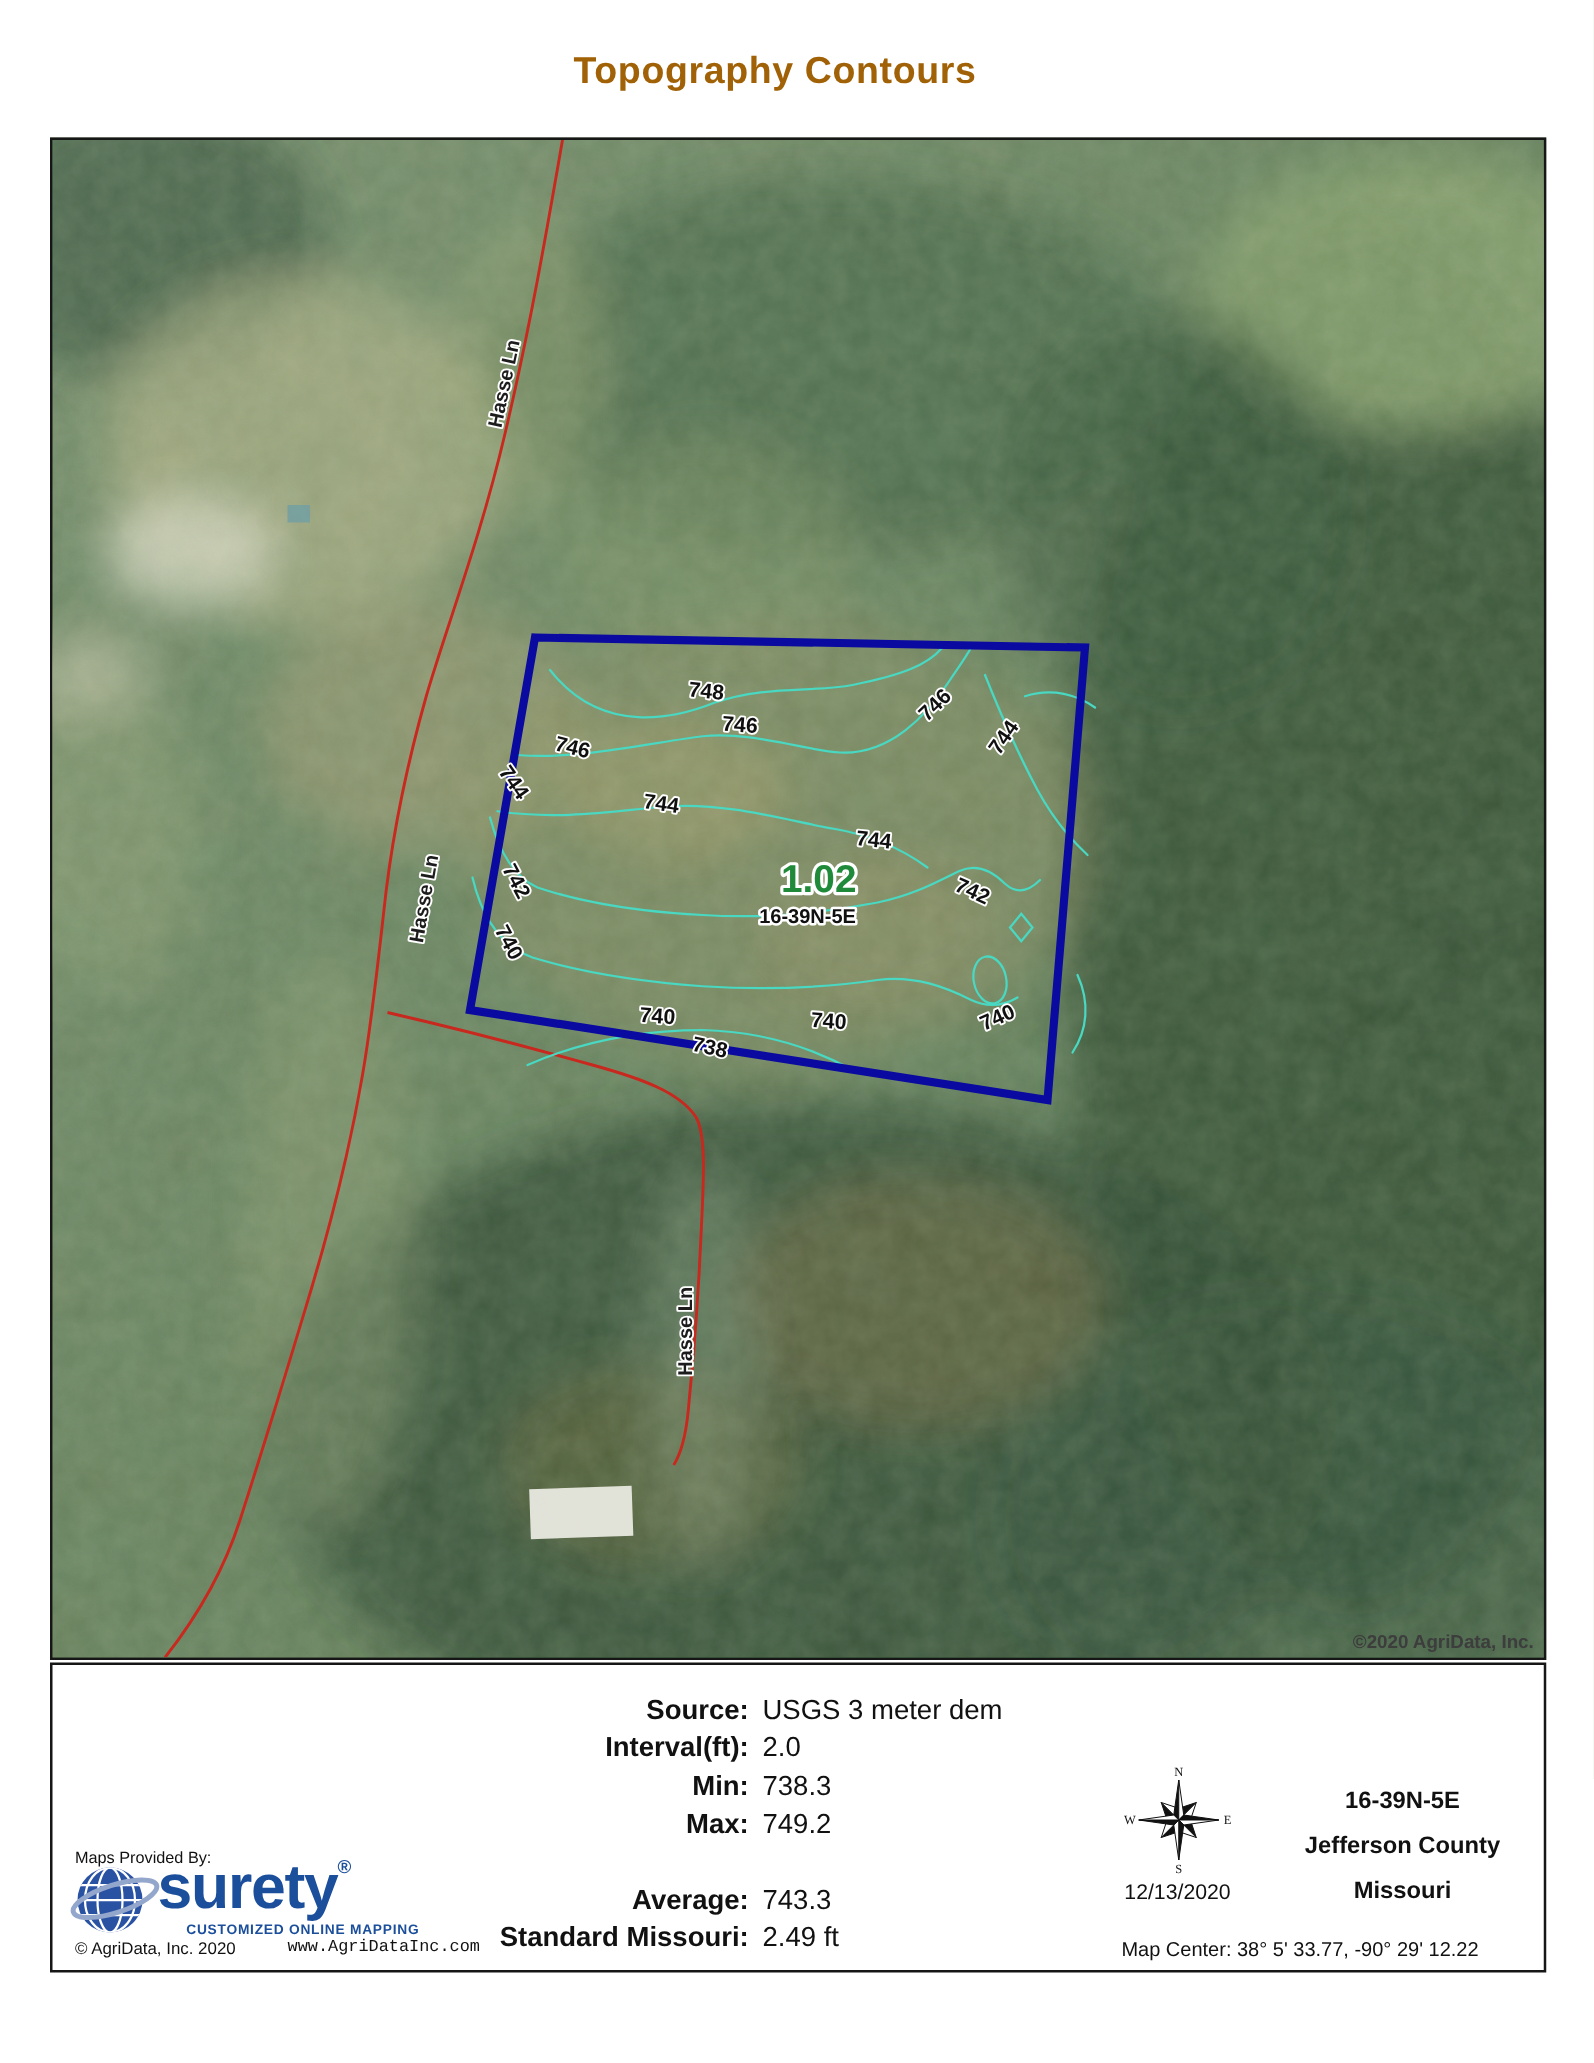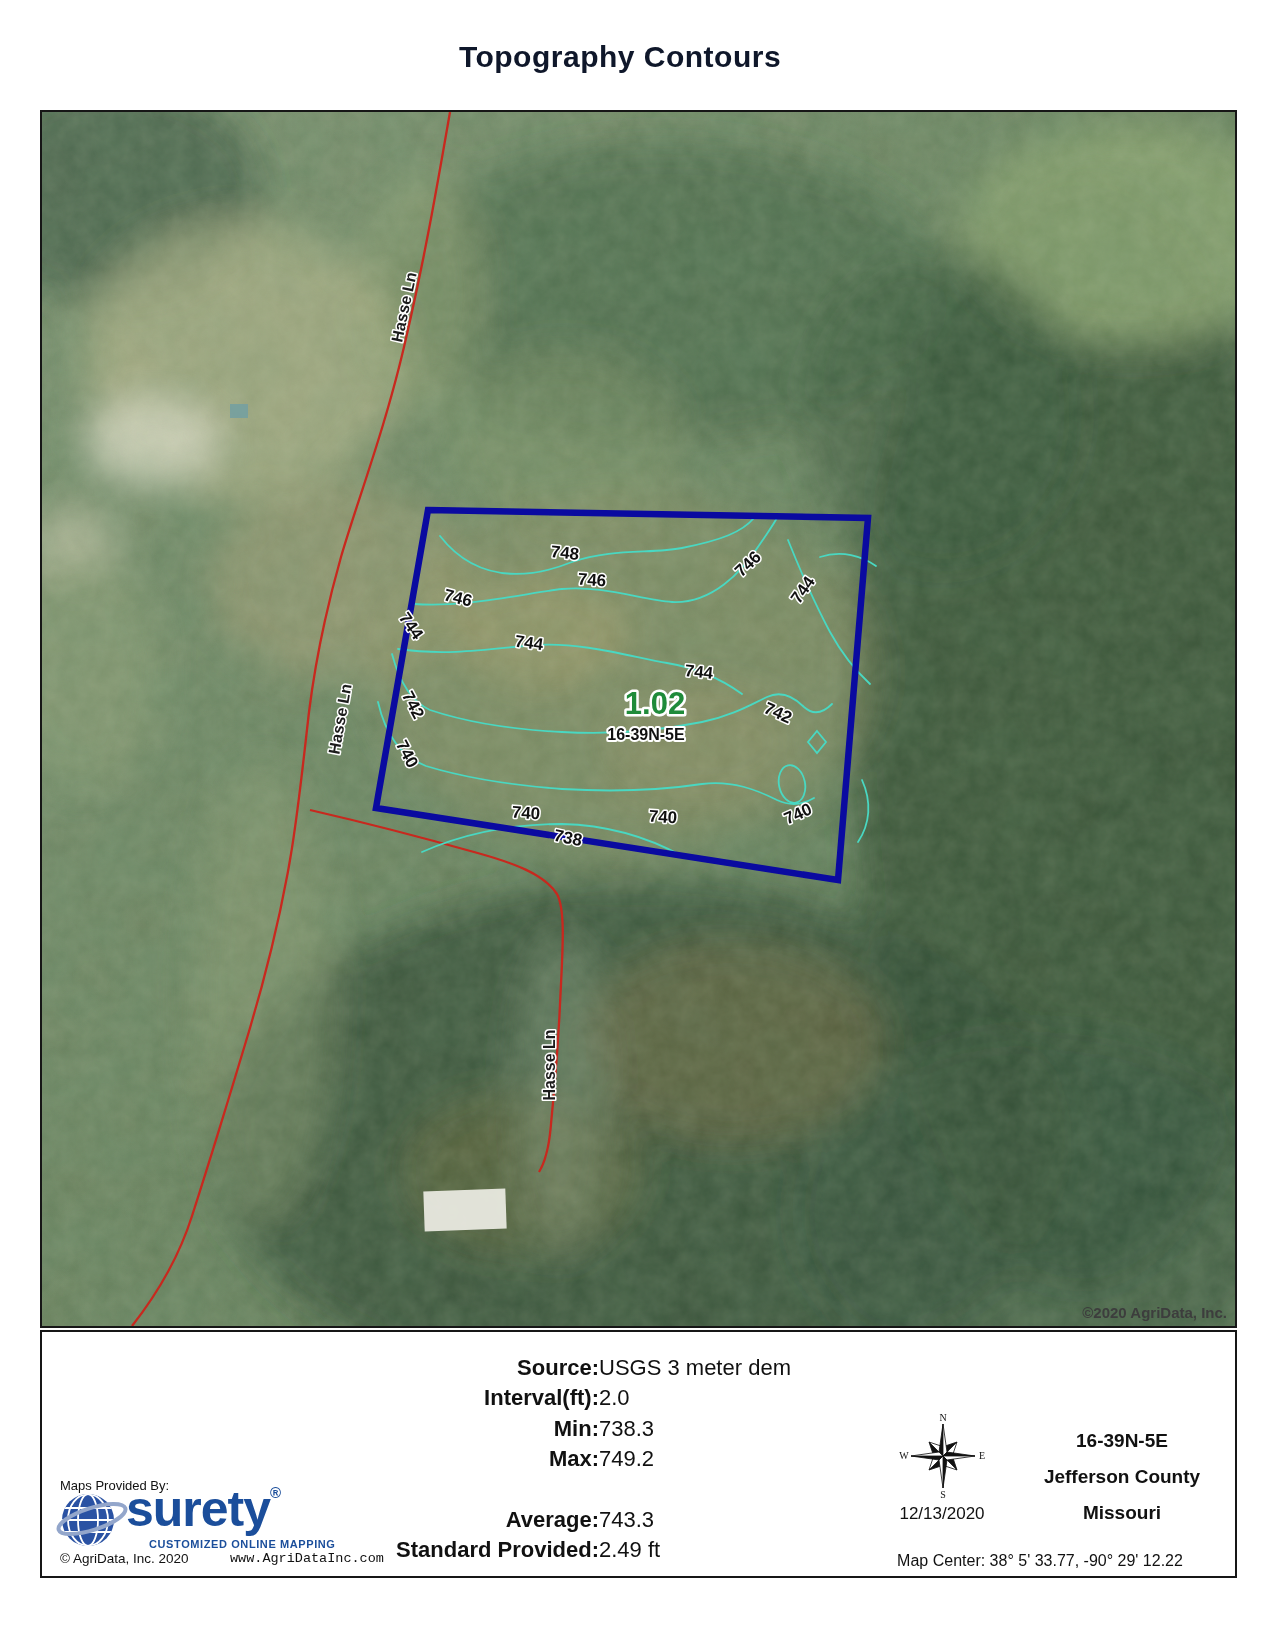--- a/index.html
+++ b/index.html
@@ -1,38 +1,38 @@
 <!DOCTYPE html>
 <html><head>
 <meta charset="utf-8">
 <style>
   html,body{margin:0;padding:0;background:#fff;width:1275px;height:1650px;
     font-family:"Liberation Sans",sans-serif;color:#111;overflow:hidden;position:relative;}
   .abs{position:absolute;}
   #page-title{left:0;top:40px;width:1240px;text-align:center;
-    font-size:30px;font-weight:bold;color:#0f172a;letter-spacing:.5px;}
+    font-size:30px;font-weight:bold;color:#a16207;letter-spacing:.5px;}
   #map-frame{left:40px;top:110px;width:1197px;height:1218px;border:2px solid #161616;
     box-sizing:border-box;overflow:hidden;background:#67805c;}
   #map-frame svg{display:block;width:100%;height:100%;}
   
   .clabel{font:bold 17px "Liberation Sans",sans-serif;fill:#101010;stroke:#ffffff;
     stroke-width:3px;paint-order:stroke;stroke-linejoin:round;text-anchor:middle;}
   .roadlabel{font:bold 16px "Liberation Sans",sans-serif;fill:#1c1c1c;stroke:#ffffff;
     stroke-width:3px;paint-order:stroke;stroke-linejoin:round;text-anchor:middle;}
   .arealabel{font:bold 31px "Liberation Sans",sans-serif;fill:#1f8b3a;stroke:#ffffff;
     stroke-width:5px;paint-order:stroke;stroke-linejoin:round;text-anchor:middle;}
   .sectlabel{font:bold 16px "Liberation Sans",sans-serif;fill:#101010;stroke:#ffffff;
     stroke-width:4px;paint-order:stroke;stroke-linejoin:round;text-anchor:middle;}
   .maptcopy{font:bold 15px "Liberation Sans",sans-serif;fill:#3d3d3d;text-anchor:end;}
   
   #footer{left:40px;top:1330px;width:1197px;height:248px;border:2px solid #161616;
     box-sizing:border-box;background:#fff;}
   .stat-row{position:absolute;left:180px;width:620px;display:flex;font-size:22px;line-height:1.1;}
   .stat-label{width:377px;text-align:right;font-weight:bold;}
-  .stat-value{white-space:pre;}
+  .stat-value{margin-left:11px;white-space:pre;}
   
   #pf-logo{left:14px;top:16px;width:184px;height:126px;border:4px solid #0d0d0d;
     border-radius:72px 72px 20px 20px / 62px 62px 18px 18px;box-sizing:border-box;}
   #pf-logo-inner{position:absolute;inset:3px;border:2px solid #0d0d0d;
     border-radius:64px 64px 15px 15px / 55px 55px 14px 14px;text-align:center;overflow:hidden;}
   #pf-name{font-family:"Liberation Serif",serif;font-size:20px;letter-spacing:1px;margin-top:-3px;}
   #pf-tagline{font-family:"Liberation Serif",serif;font-size:9.5px;font-weight:bold;letter-spacing:.6px;}
   #maps-provided{left:18px;top:146px;font-size:13px;text-align:right;}
   #surety-word{left:84px;top:152px;font-size:50px;font-weight:bold;color:#1b4e9b;
     line-height:1;letter-spacing:-1px;}
@@ -203,21 +203,21 @@
     </div>
   <div class="stat-row" style="top:115px">
       <div class="stat-label">Max:</div>
       <div class="stat-value">749.2</div>
     </div>
   <div class="stat-row" style="top:176px">
       <div class="stat-label">Average:</div>
       <div class="stat-value">743.3</div>
     </div>
   <div class="stat-row" style="top:206px">
-      <div class="stat-label">Standard Provided:</div>
+      <div class="stat-label">Standard Missouri:</div>
       <div class="stat-value">2.49 ft</div>
     </div>
 
 
   <svg class="abs" id="compass-block" viewBox="0 0 88 88">
     <g stroke="#111" stroke-width="0.8">
       <polygon points="58,30 44,44 46,34" fill="#111"></polygon>
       <polygon points="58,30 44,44 54,42" fill="#fff"></polygon>
       <polygon points="58,58 44,44 54,46" fill="#111"></polygon>
       <polygon points="58,58 44,44 46,54" fill="#fff"></polygon>

